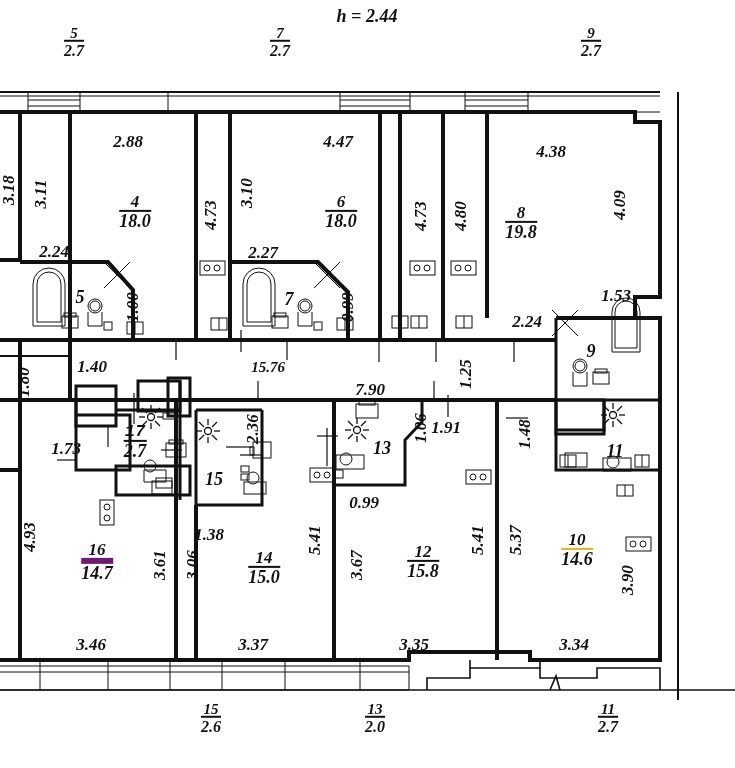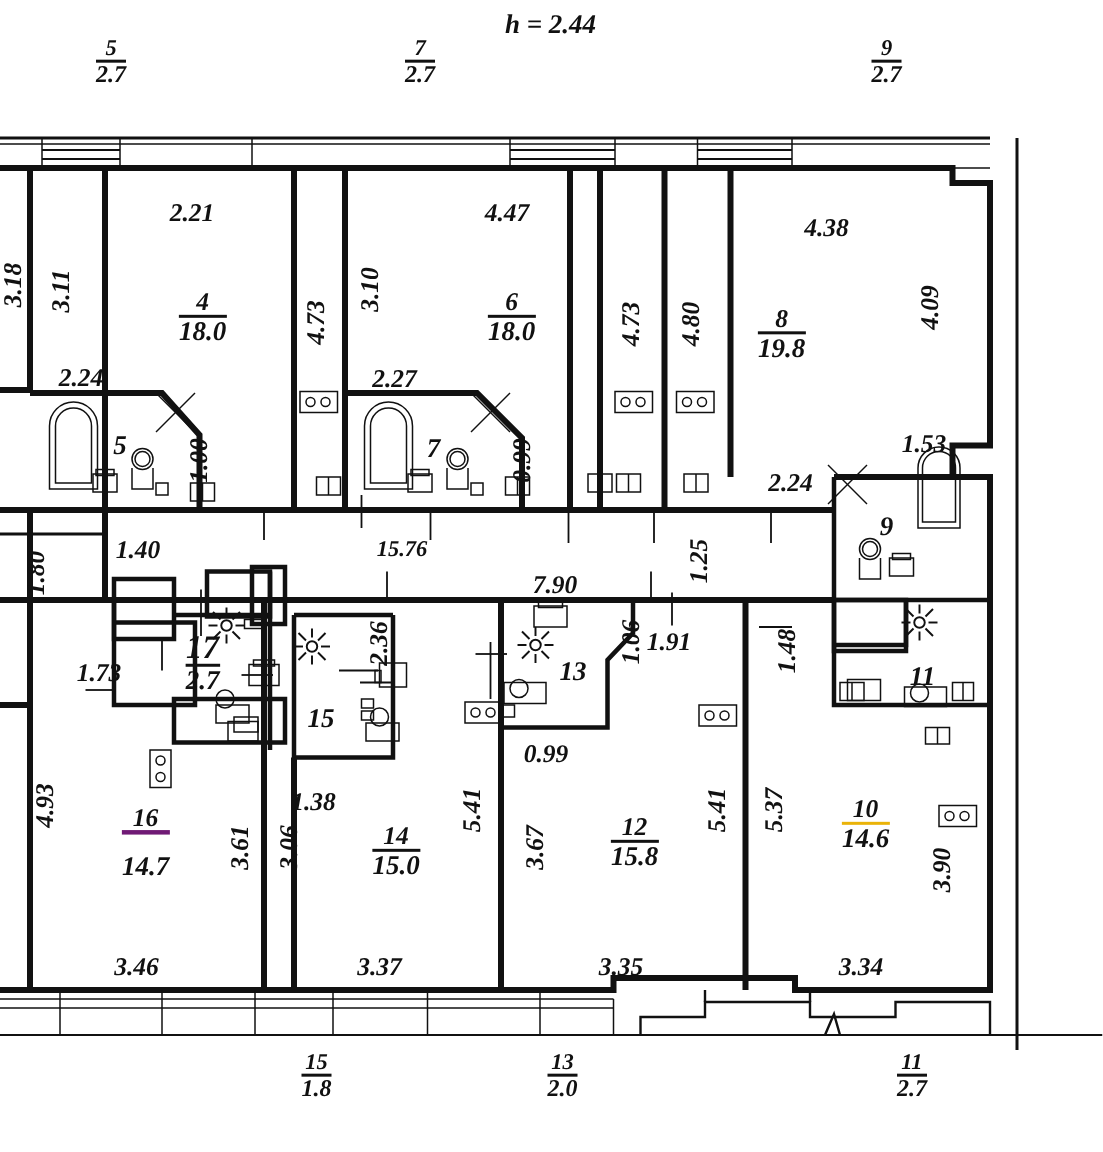--- a/index.html
+++ b/index.html
@@ -340,21 +340,21 @@
     <path d="M550,690 L556,676 L560,690"></path>
   </g>
 
   <g class="lbl" fill="#111111">
 
     <text id="t-header" x="367" y="22" font-size="18" text-anchor="middle">h = 2.44</text>
   </g>
 </svg>
 
 <div id="overlay" style="position: absolute; left: 0px; top: 0px; width: 735px; height: 768px;">
-      <div class="dim" style="position: absolute; left: 128px; top: 142px; transform: translate(-50%, -50%); font-family: &quot;Liberation Serif&quot;, serif; font-style: italic; font-weight: 700; white-space: nowrap; color: rgb(17, 17, 17); font-size: 17px;">2.21</div>
+      <div class="dim" style="position: absolute; left: 128px; top: 142px; transform: translate(-50%, -50%); font-family: &quot;Liberation Serif&quot;, serif; font-style: italic; font-weight: 700; white-space: nowrap; color: rgb(17, 17, 17); font-size: 17px;">2.88</div>
       <div class="dim" style="position: absolute; left: 338px; top: 142px; transform: translate(-50%, -50%); font-family: &quot;Liberation Serif&quot;, serif; font-style: italic; font-weight: 700; white-space: nowrap; color: rgb(17, 17, 17); font-size: 17px;">4.47</div>
       <div class="dim" style="position: absolute; left: 551px; top: 152px; transform: translate(-50%, -50%); font-family: &quot;Liberation Serif&quot;, serif; font-style: italic; font-weight: 700; white-space: nowrap; color: rgb(17, 17, 17); font-size: 17px;">4.38</div>
       <div class="dim" style="position: absolute; left: 9px; top: 190px; transform: translate(-50%, -50%) rotate(-90deg); font-family: &quot;Liberation Serif&quot;, serif; font-style: italic; font-weight: 700; white-space: nowrap; color: rgb(17, 17, 17); font-size: 17px;">3.18</div>
       <div class="dim" style="position: absolute; left: 41px; top: 194px; transform: translate(-50%, -50%) rotate(-90deg); font-family: &quot;Liberation Serif&quot;, serif; font-style: italic; font-weight: 700; white-space: nowrap; color: rgb(17, 17, 17); font-size: 17px;">3.11</div>
       <div class="dim" style="position: absolute; left: 54px; top: 252px; transform: translate(-50%, -50%); font-family: &quot;Liberation Serif&quot;, serif; font-style: italic; font-weight: 700; white-space: nowrap; color: rgb(17, 17, 17); font-size: 17px;">2.24</div>
       <div class="dim" style="position: absolute; left: 133px; top: 307px; transform: translate(-50%, -50%) rotate(-90deg); font-family: &quot;Liberation Serif&quot;, serif; font-style: italic; font-weight: 700; white-space: nowrap; color: rgb(17, 17, 17); font-size: 17px;">1.00</div>
       <div class="dim" style="position: absolute; left: 211px; top: 215px; transform: translate(-50%, -50%) rotate(-90deg); font-family: &quot;Liberation Serif&quot;, serif; font-style: italic; font-weight: 700; white-space: nowrap; color: rgb(17, 17, 17); font-size: 17px;">4.73</div>
       <div class="dim" style="position: absolute; left: 247px; top: 193px; transform: translate(-50%, -50%) rotate(-90deg); font-family: &quot;Liberation Serif&quot;, serif; font-style: italic; font-weight: 700; white-space: nowrap; color: rgb(17, 17, 17); font-size: 17px;">3.10</div>
       <div class="dim" style="position: absolute; left: 263px; top: 253px; transform: translate(-50%, -50%); font-family: &quot;Liberation Serif&quot;, serif; font-style: italic; font-weight: 700; white-space: nowrap; color: rgb(17, 17, 17); font-size: 17px;">2.27</div>
       <div class="dim" style="position: absolute; left: 348px; top: 307px; transform: translate(-50%, -50%) rotate(-90deg); font-family: &quot;Liberation Serif&quot;, serif; font-style: italic; font-weight: 700; white-space: nowrap; color: rgb(17, 17, 17); font-size: 17px;">0.99</div>
@@ -394,36 +394,36 @@
       <div class="roomtag" style="position: absolute; left: 341px; top: 212px; transform: translate(-50%, -50%); font-family: &quot;Liberation Serif&quot;, serif; font-style: italic; font-weight: 700; white-space: nowrap; color: rgb(17, 17, 17); text-align: center; line-height: 0.95;">
         <div style="font-size:17px;">6</div>
         <div style="font-size:18px;border-top:2px solid #111111;padding-top:1px;">18.0</div>
       </div>
       <div class="roomtag" style="position: absolute; left: 521px; top: 223px; transform: translate(-50%, -50%); font-family: &quot;Liberation Serif&quot;, serif; font-style: italic; font-weight: 700; white-space: nowrap; color: rgb(17, 17, 17); text-align: center; line-height: 0.95;">
         <div style="font-size:17px;">8</div>
         <div style="font-size:18px;border-top:2px solid #111111;padding-top:1px;">19.8</div>
       </div>
       <div class="roomtag" style="position: absolute; left: 97px; top: 562px; transform: translate(-50%, -50%); font-family: &quot;Liberation Serif&quot;, serif; font-style: italic; font-weight: 700; white-space: nowrap; color: rgb(17, 17, 17); text-align: center; line-height: 0.95;">
         <div style="font-size:17px;">16</div>
-        <div style="font-size:18px;border-top:3px solid #701a75;padding-top:13px;">14.7</div>
+        <div style="font-size:18px;border-top:6px solid #701a75;padding-top:1px;">14.7</div>
       </div>
       <div class="roomtag" style="position: absolute; left: 264px; top: 568px; transform: translate(-50%, -50%); font-family: &quot;Liberation Serif&quot;, serif; font-style: italic; font-weight: 700; white-space: nowrap; color: rgb(17, 17, 17); text-align: center; line-height: 0.95;">
         <div style="font-size:17px;">14</div>
         <div style="font-size:18px;border-top:2px solid #111111;padding-top:1px;">15.0</div>
       </div>
       <div class="roomtag" style="position: absolute; left: 423px; top: 562px; transform: translate(-50%, -50%); font-family: &quot;Liberation Serif&quot;, serif; font-style: italic; font-weight: 700; white-space: nowrap; color: rgb(17, 17, 17); text-align: center; line-height: 0.95;">
         <div style="font-size:17px;">12</div>
         <div style="font-size:18px;border-top:2px solid #111111;padding-top:1px;">15.8</div>
       </div>
       <div class="roomtag" style="position: absolute; left: 577px; top: 550px; transform: translate(-50%, -50%); font-family: &quot;Liberation Serif&quot;, serif; font-style: italic; font-weight: 700; white-space: nowrap; color: rgb(17, 17, 17); text-align: center; line-height: 0.95;">
         <div style="font-size:17px;">10</div>
         <div style="font-size:18px;border-top:2px solid #eab308;padding-top:1px;">14.6</div>
       </div>
       <div class="roomtag" style="position: absolute; left: 135px; top: 442px; transform: translate(-50%, -50%); font-family: &quot;Liberation Serif&quot;, serif; font-style: italic; font-weight: 700; white-space: nowrap; color: rgb(17, 17, 17); text-align: center; line-height: 0.95;">
-        <div style="font-size:22px;">17</div>
+        <div style="font-size:17px;font-family:Liberation Mono, monospace;">17</div>
         <div style="font-size:18px;border-top:2px solid #111111;padding-top:1px;">2.7</div>
       </div>
       <div class="plaintag" style="position: absolute; left: 80px; top: 297px; transform: translate(-50%, -50%); font-family: &quot;Liberation Serif&quot;, serif; font-style: italic; font-weight: 700; white-space: nowrap; color: rgb(17, 17, 17); font-size: 18px;">5</div>
       <div class="plaintag" style="position: absolute; left: 289px; top: 299px; transform: translate(-50%, -50%); font-family: &quot;Liberation Serif&quot;, serif; font-style: italic; font-weight: 700; white-space: nowrap; color: rgb(17, 17, 17); font-size: 18px;">7</div>
       <div class="plaintag" style="position: absolute; left: 591px; top: 351px; transform: translate(-50%, -50%); font-family: &quot;Liberation Serif&quot;, serif; font-style: italic; font-weight: 700; white-space: nowrap; color: rgb(17, 17, 17); font-size: 18px;">9</div>
       <div class="plaintag" style="position: absolute; left: 615px; top: 451px; transform: translate(-50%, -50%); font-family: &quot;Liberation Serif&quot;, serif; font-style: italic; font-weight: 700; white-space: nowrap; color: rgb(17, 17, 17); font-size: 18px;">11</div>
       <div class="plaintag" style="position: absolute; left: 382px; top: 448px; transform: translate(-50%, -50%); font-family: &quot;Liberation Serif&quot;, serif; font-style: italic; font-weight: 700; white-space: nowrap; color: rgb(17, 17, 17); font-size: 18px;">13</div>
       <div class="plaintag" style="position: absolute; left: 214px; top: 479px; transform: translate(-50%, -50%); font-family: &quot;Liberation Serif&quot;, serif; font-style: italic; font-weight: 700; white-space: nowrap; color: rgb(17, 17, 17); font-size: 18px;">15</div>
       <div class="balconytag" style="position: absolute; left: 74px; top: 42px; transform: translate(-50%, -50%); font-family: &quot;Liberation Serif&quot;, serif; font-style: italic; font-weight: 700; white-space: nowrap; color: rgb(17, 17, 17); text-align: center; line-height: 0.95;">
         <div style="font-size:15px;">5</div>
@@ -432,21 +432,21 @@
       <div class="balconytag" style="position: absolute; left: 280px; top: 42px; transform: translate(-50%, -50%); font-family: &quot;Liberation Serif&quot;, serif; font-style: italic; font-weight: 700; white-space: nowrap; color: rgb(17, 17, 17); text-align: center; line-height: 0.95;">
         <div style="font-size:15px;">7</div>
         <div style="font-size:16px;border-top:2px solid #111111;padding-top:1px;">2.7</div>
       </div>
       <div class="balconytag" style="position: absolute; left: 591px; top: 42px; transform: translate(-50%, -50%); font-family: &quot;Liberation Serif&quot;, serif; font-style: italic; font-weight: 700; white-space: nowrap; color: rgb(17, 17, 17); text-align: center; line-height: 0.95;">
         <div style="font-size:15px;">9</div>
         <div style="font-size:16px;border-top:2px solid #111111;padding-top:1px;">2.7</div>
       </div>
       <div class="balconytag" style="position: absolute; left: 211px; top: 718px; transform: translate(-50%, -50%); font-family: &quot;Liberation Serif&quot;, serif; font-style: italic; font-weight: 700; white-space: nowrap; color: rgb(17, 17, 17); text-align: center; line-height: 0.95;">
         <div style="font-size:15px;">15</div>
-        <div style="font-size:16px;border-top:2px solid #111111;padding-top:1px;">1.8</div>
+        <div style="font-size:16px;border-top:2px solid #111111;padding-top:1px;">2.6</div>
       </div>
       <div class="balconytag" style="position: absolute; left: 375px; top: 718px; transform: translate(-50%, -50%); font-family: &quot;Liberation Serif&quot;, serif; font-style: italic; font-weight: 700; white-space: nowrap; color: rgb(17, 17, 17); text-align: center; line-height: 0.95;">
         <div style="font-size:15px;">13</div>
         <div style="font-size:16px;border-top:2px solid #111111;padding-top:1px;">2.0</div>
       </div>
       <div class="balconytag" style="position: absolute; left: 608px; top: 718px; transform: translate(-50%, -50%); font-family: &quot;Liberation Serif&quot;, serif; font-style: italic; font-weight: 700; white-space: nowrap; color: rgb(17, 17, 17); text-align: center; line-height: 0.95;">
         <div style="font-size:15px;">11</div>
         <div style="font-size:16px;border-top:2px solid #111111;padding-top:1px;">2.7</div>
       </div>
     </div>

